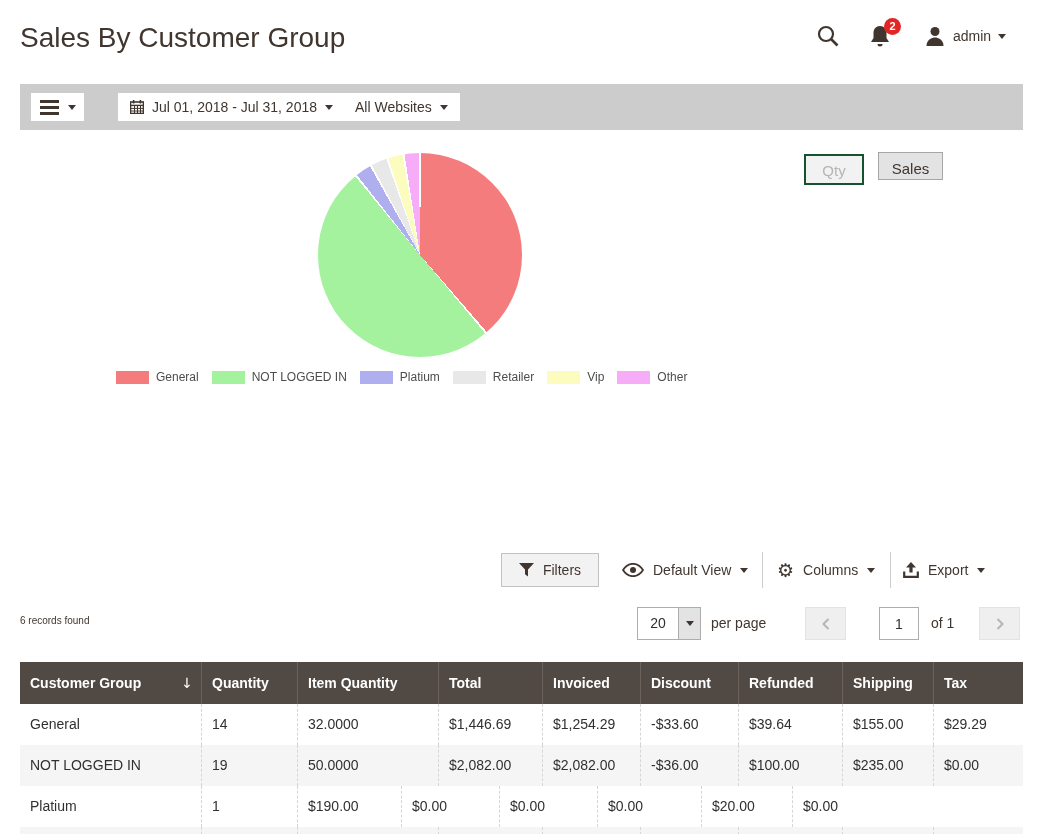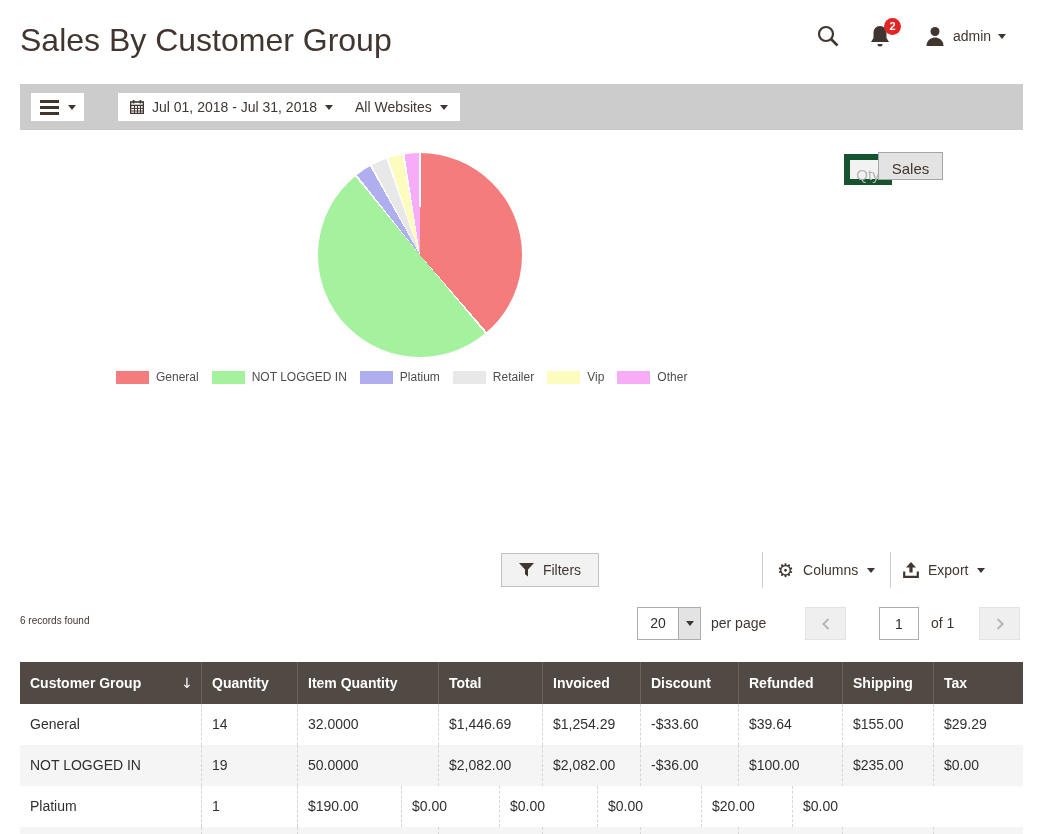--- a/index.html
+++ b/index.html
@@ -1,21 +1,21 @@
 <!DOCTYPE html>
 <html><head>
 <meta charset="utf-8">
 <style>
   * { margin:0; padding:0; box-sizing:border-box; }
   html,body { background:#fff; }
   body { font-family:"Liberation Sans", sans-serif; color:#41362f; }
   .page { position:relative; width:1043px; height:834px; background:#fff; overflow:hidden; }
 
   
-  .page-title { position:absolute; left:20px; top:22px; font-size:32px; font-weight:400; color:#41362f; }
+  .page-title { position:absolute; left:20px; top:22px; font-size:28px; font-weight:400; color:#41362f; }
   .hdr-icon { position:absolute; cursor:pointer; }
   .search-btn { left:816px; top:24px; width:24px; height:24px; }
   .bell-btn { left:868px; top:24px; width:24px; height:26px; }
   .badge { position:absolute; left:884px; top:18px; min-width:17px; height:17px; border-radius:9px;
            background:#e22626; color:#fff; font-size:11px; font-weight:bold; text-align:center; line-height:17px; padding:0 2px; }
   .user-area { position:absolute; left:924px; top:24px; height:24px; display:flex; align-items:center; gap:7px; cursor:pointer; }
   .user-name { font-size:14px; color:#41362f; }
   .caret { display:inline-block; width:0; height:0; border-left:4px solid transparent; border-right:4px solid transparent; border-top:5px solid #41362f; }
 
   
@@ -24,21 +24,21 @@
             padding:0 12px; font-size:14px; color:#41362f; cursor:pointer; }
   .burger-btn { left:11px; width:53px; justify-content:center; gap:9px; }
   .burger { display:inline-block; }
   .burger i { display:block; width:19px; height:3px; background:#41362f; margin:3px 0; }
   .date-btn { left:98px; }
   .website-btn { left:323px; }
 
   
   .pie { position:absolute; left:318px; top:153px; width:204px; height:204px; border-radius:50%; }
   .toggle-btn { position:absolute; font-size:15px; text-align:center; cursor:pointer; }
-  .qty-btn { left:844px; top:154px; width:48px; height:31px; line-height:29px; background:#f2f2f2; border:6px solid #14532d; color:#b5b5b5; }
+  .qty-btn { left:804px; top:154px; width:60px; height:31px; line-height:29px; background:#f2f2f2; border:2px solid #14532d; color:#b5b5b5; }
   .sales-btn { left:878px; top:152px; width:65px; height:28px; line-height:32px; background:#e3e3e3; border:1px solid #a6a6a6; color:#41362f; }
   .legend { position:absolute; left:116px; top:370px; width:810px; display:flex; align-items:center; }
   .legend-item { display:flex; align-items:center; margin-right:13px; }
   .legend-swatch { display:inline-block; width:33px; height:13px; margin-right:7px; }
   .legend-label { font-size:12px; color:#4d4d4d; }
 
   
   .filters-btn { position:absolute; left:501px; top:553px; width:98px; height:34px; background:#f2f2f2;
                  border:1px solid #c2c2c2; display:flex; align-items:center; justify-content:center; gap:9px;
                  font-size:14px; color:#41362f; cursor:pointer; }
@@ -168,20 +168,28 @@
       </div>
     </div>
 
   <div class="filters-btn">
     <svg width="15" height="14" viewBox="0 0 15 14">
       <polygon points="0,0 15,0 9,6.5 9,13.5 6,11.2 6,6.5" fill="#41362f"></polygon>
     </svg>
     <span>Filters</span>
   </div>
 
+  <div class="ctrl-group view-ctrl">
+    <svg width="22" height="14" viewBox="0 0 22 14">
+      <path d="M1 7 C4.5 1.5 8 0.8 11 0.8 C14 0.8 17.5 1.5 21 7 C17.5 12.5 14 13.2 11 13.2 C8 13.2 4.5 12.5 1 7 Z" fill="none" stroke="#41362f" stroke-width="1.8"></path>
+      <circle cx="11" cy="7" r="3" fill="#41362f"></circle>
+    </svg>
+    <span>Default View</span>
+    <span class="caret"></span>
+  </div>
   <div class="ctrl-divider" style="left:762px;"></div>
 
   <div class="ctrl-group columns-ctrl">
     <span class="gear-glyph">⚙</span>
     <span>Columns</span>
     <span class="caret"></span>
   </div>
   <div class="ctrl-divider" style="left:890px;"></div>
 
   <div class="ctrl-group export-ctrl">

